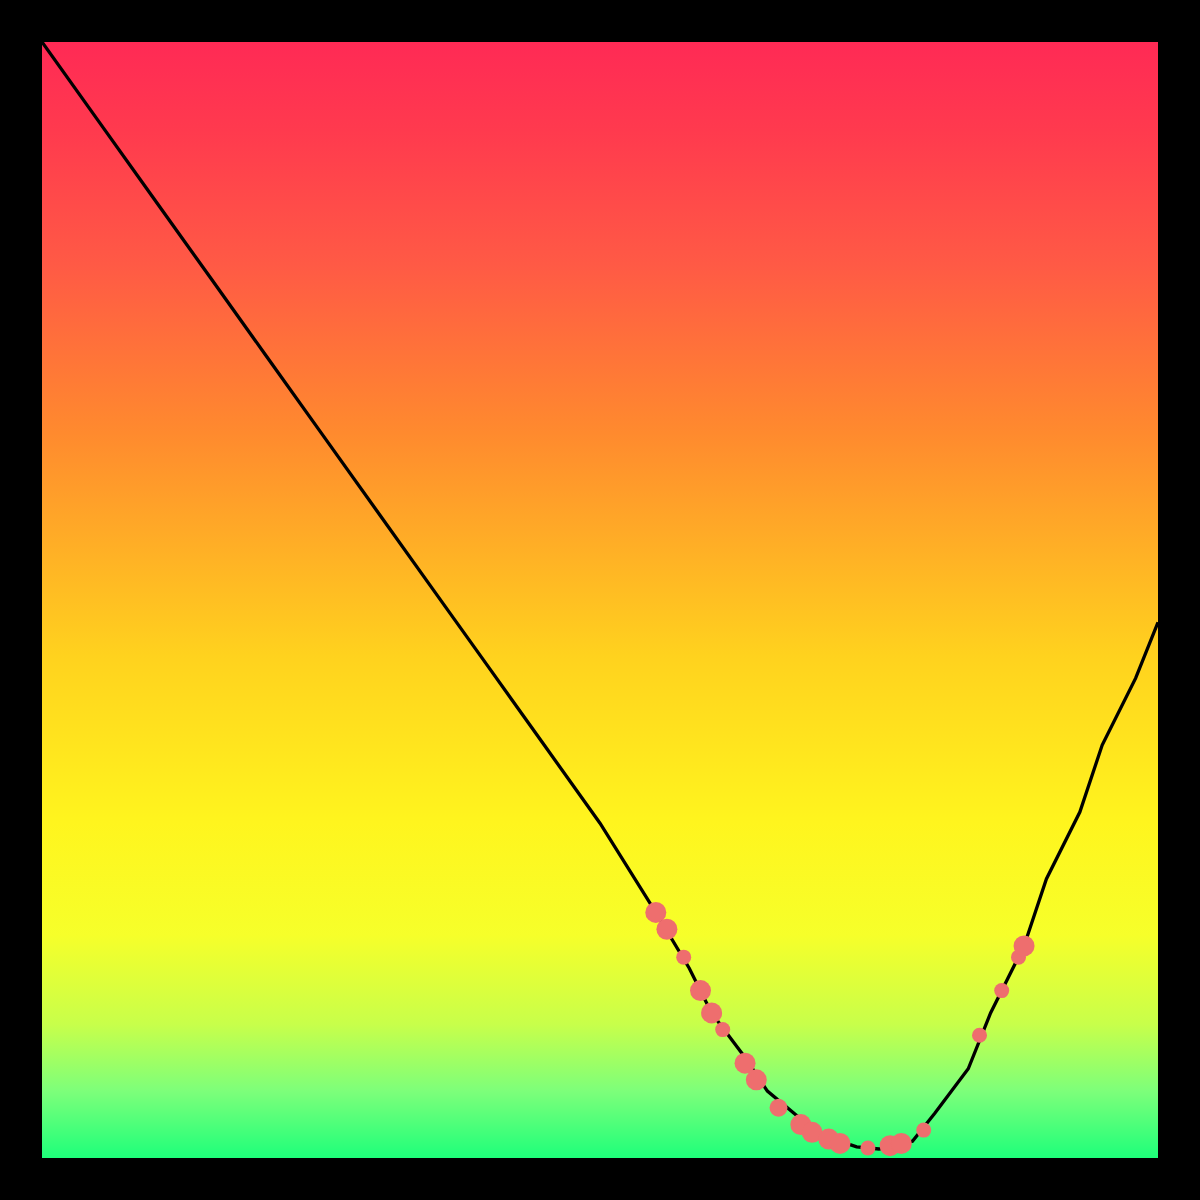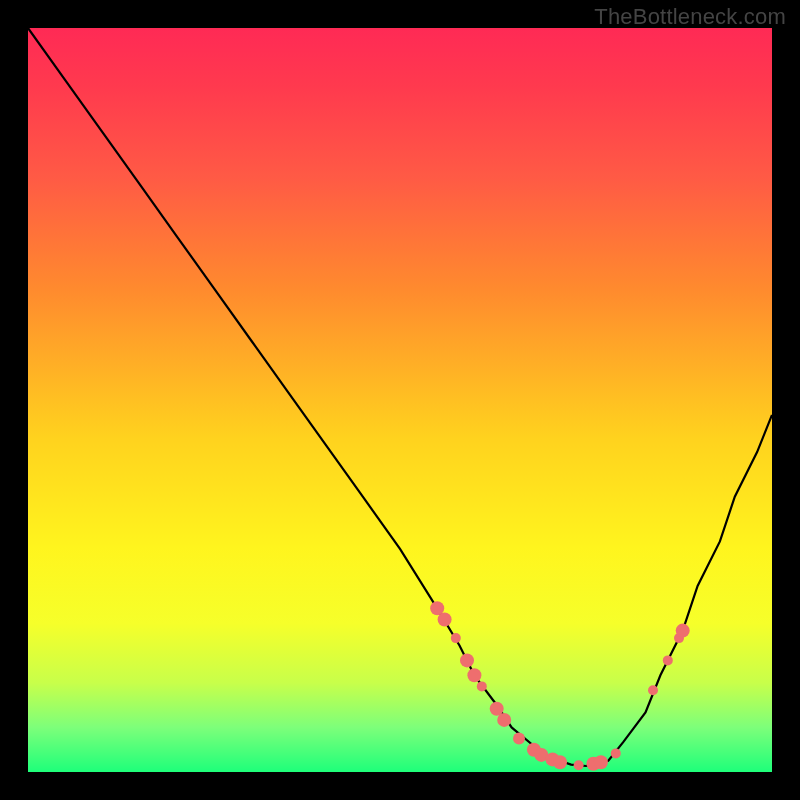--- a/index.html
+++ b/index.html
@@ -62,21 +62,20 @@
   }
   .marker {
     fill: #ee6e6e;
     stroke: none;
   }
 </style>
 </head>
 <body>
 
 <div class="frame">
-  <div class="watermark">TheBottleneck.com</div>
 
   <div class="plot">
     <svg class="curve" viewBox="0 0 744 744" preserveAspectRatio="none">
       <path id="curve-path" d="M0.0 0.0 L37.2 52.1 L74.4 104.2 L111.6 156.2 L148.8 208.3 L186.0 260.4 L223.2 312.5 L260.4 364.6 L297.6 416.6 L334.8 468.7 L372.0 520.8 L409.2 580.3 L431.5 617.5 L446.4 647.3 L468.7 677.0 L483.6 699.4 L505.9 718.0 L520.8 729.1 L543.1 736.6 L558.0 738.0 L580.3 732.8 L595.2 714.2 L617.5 684.5 L632.4 647.3 L654.7 602.6 L669.6 558.0 L691.9 513.4 L706.8 468.7 L729.1 424.1 L744.0 386.9"></path>
       <g id="markers">
           <circle cx="409.2" cy="580.3" r="7" class="marker"></circle>
           <circle cx="416.6" cy="591.5" r="7" class="marker"></circle>
           <circle cx="427.8" cy="610.1" r="5" class="marker"></circle>
           <circle cx="439.0" cy="632.4" r="7" class="marker"></circle>
           <circle cx="446.4" cy="647.3" r="7" class="marker"></circle>

